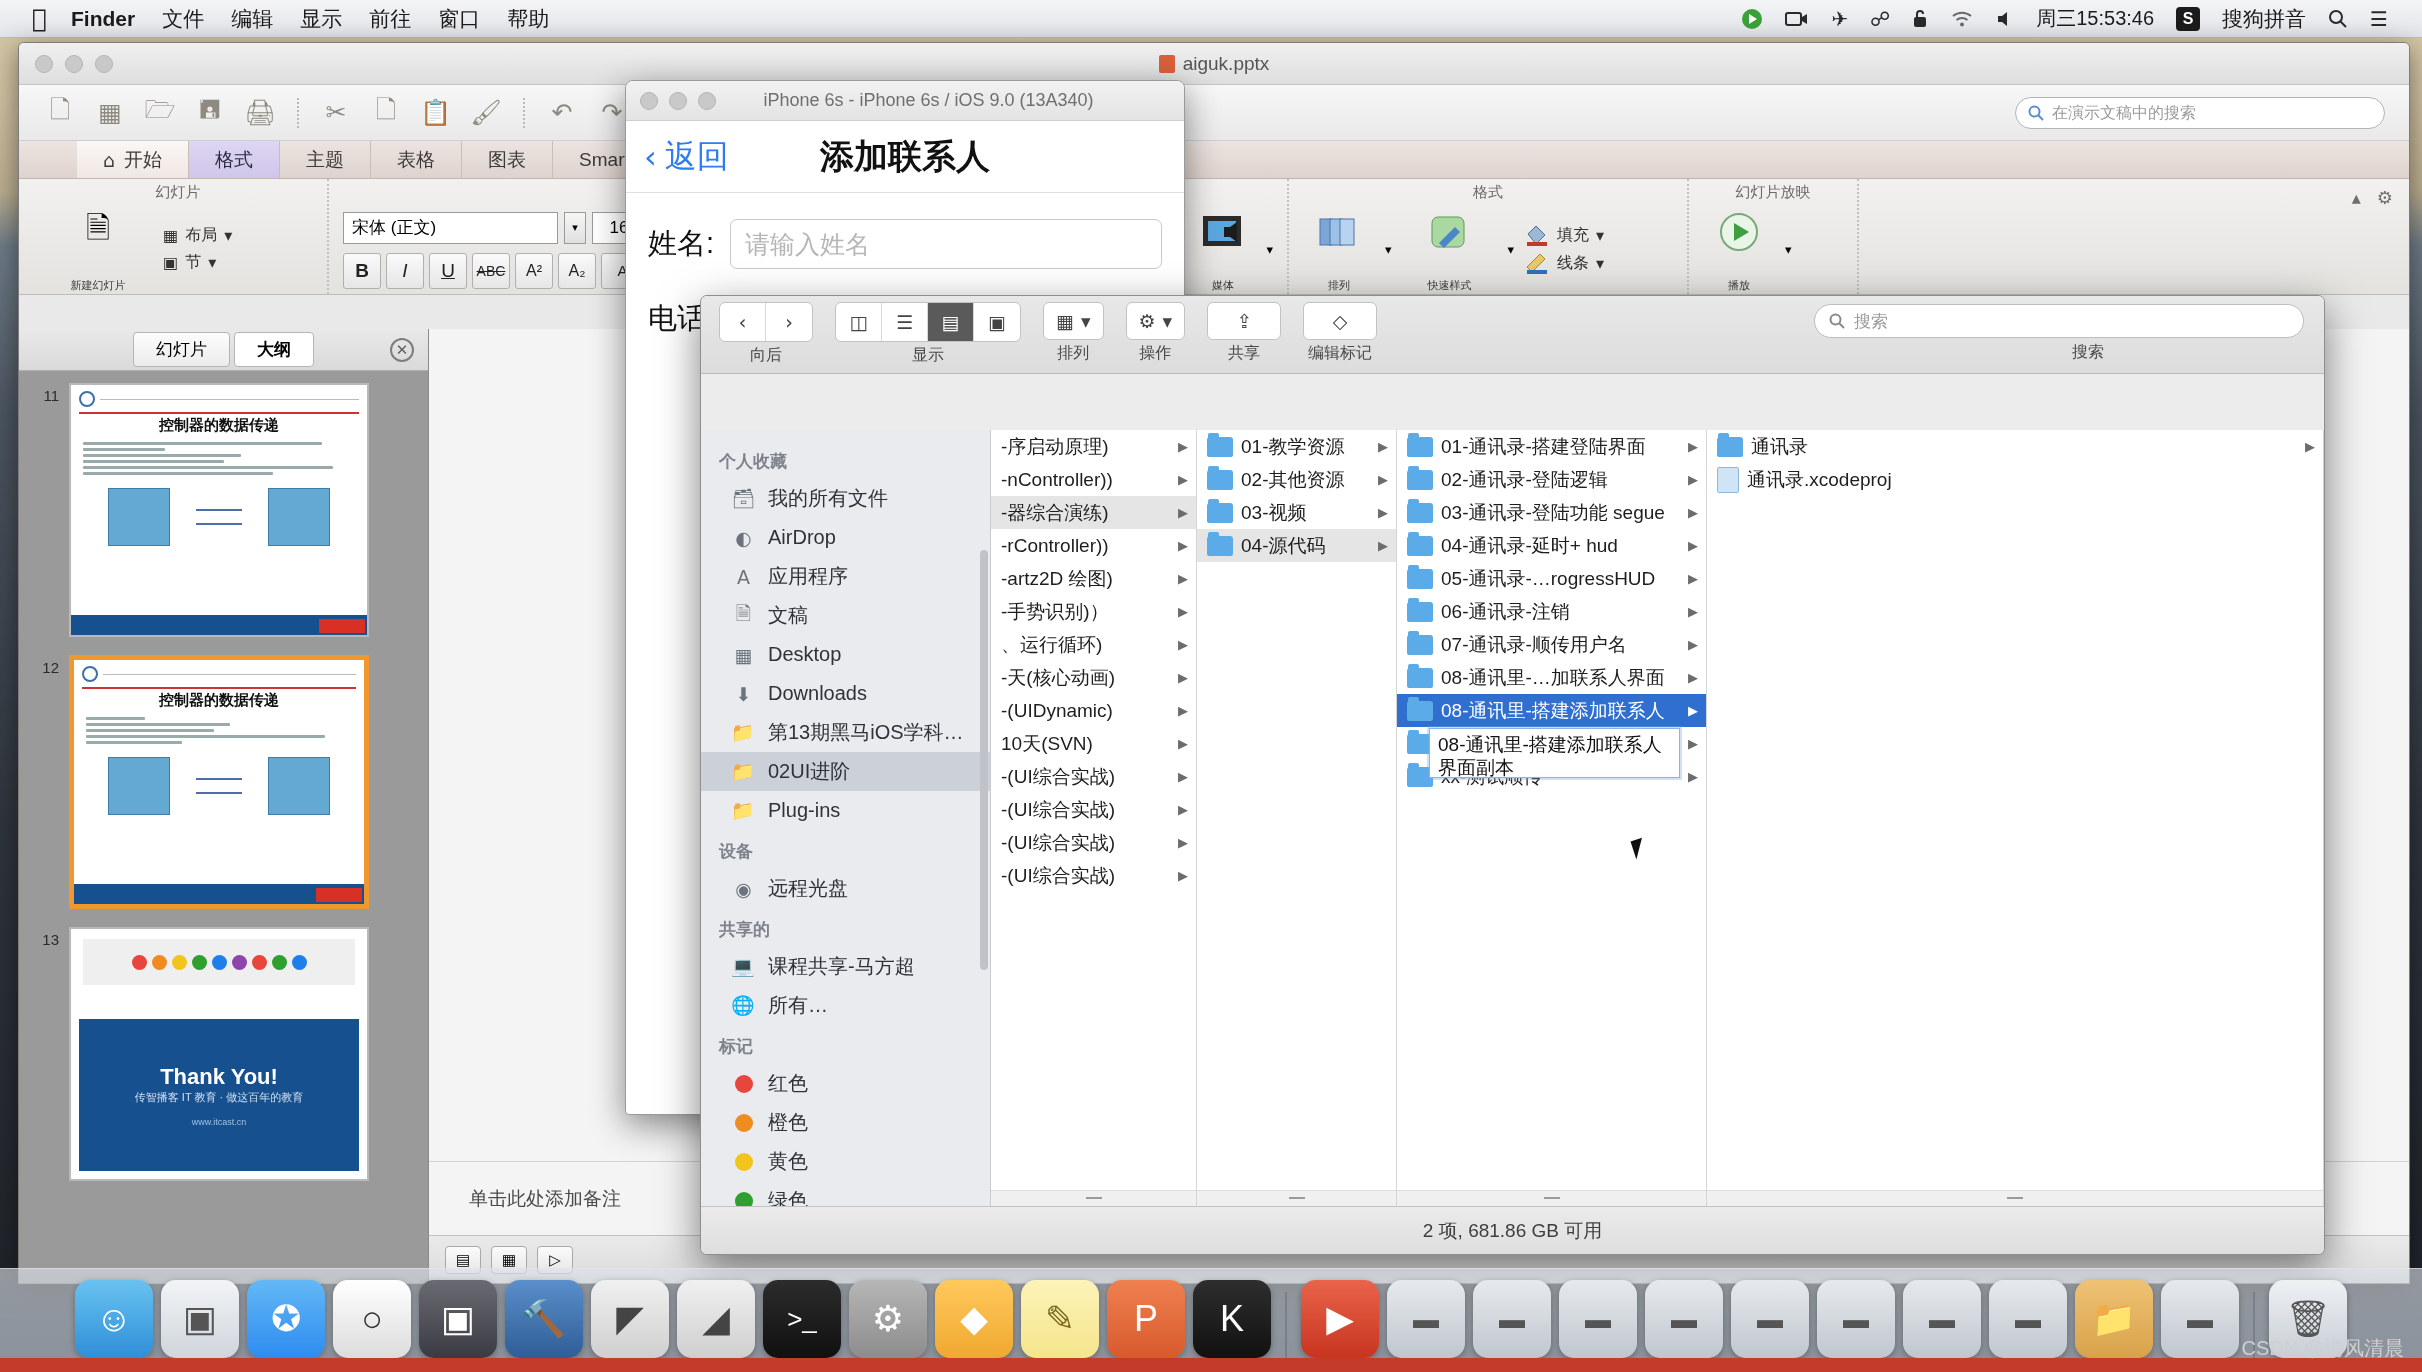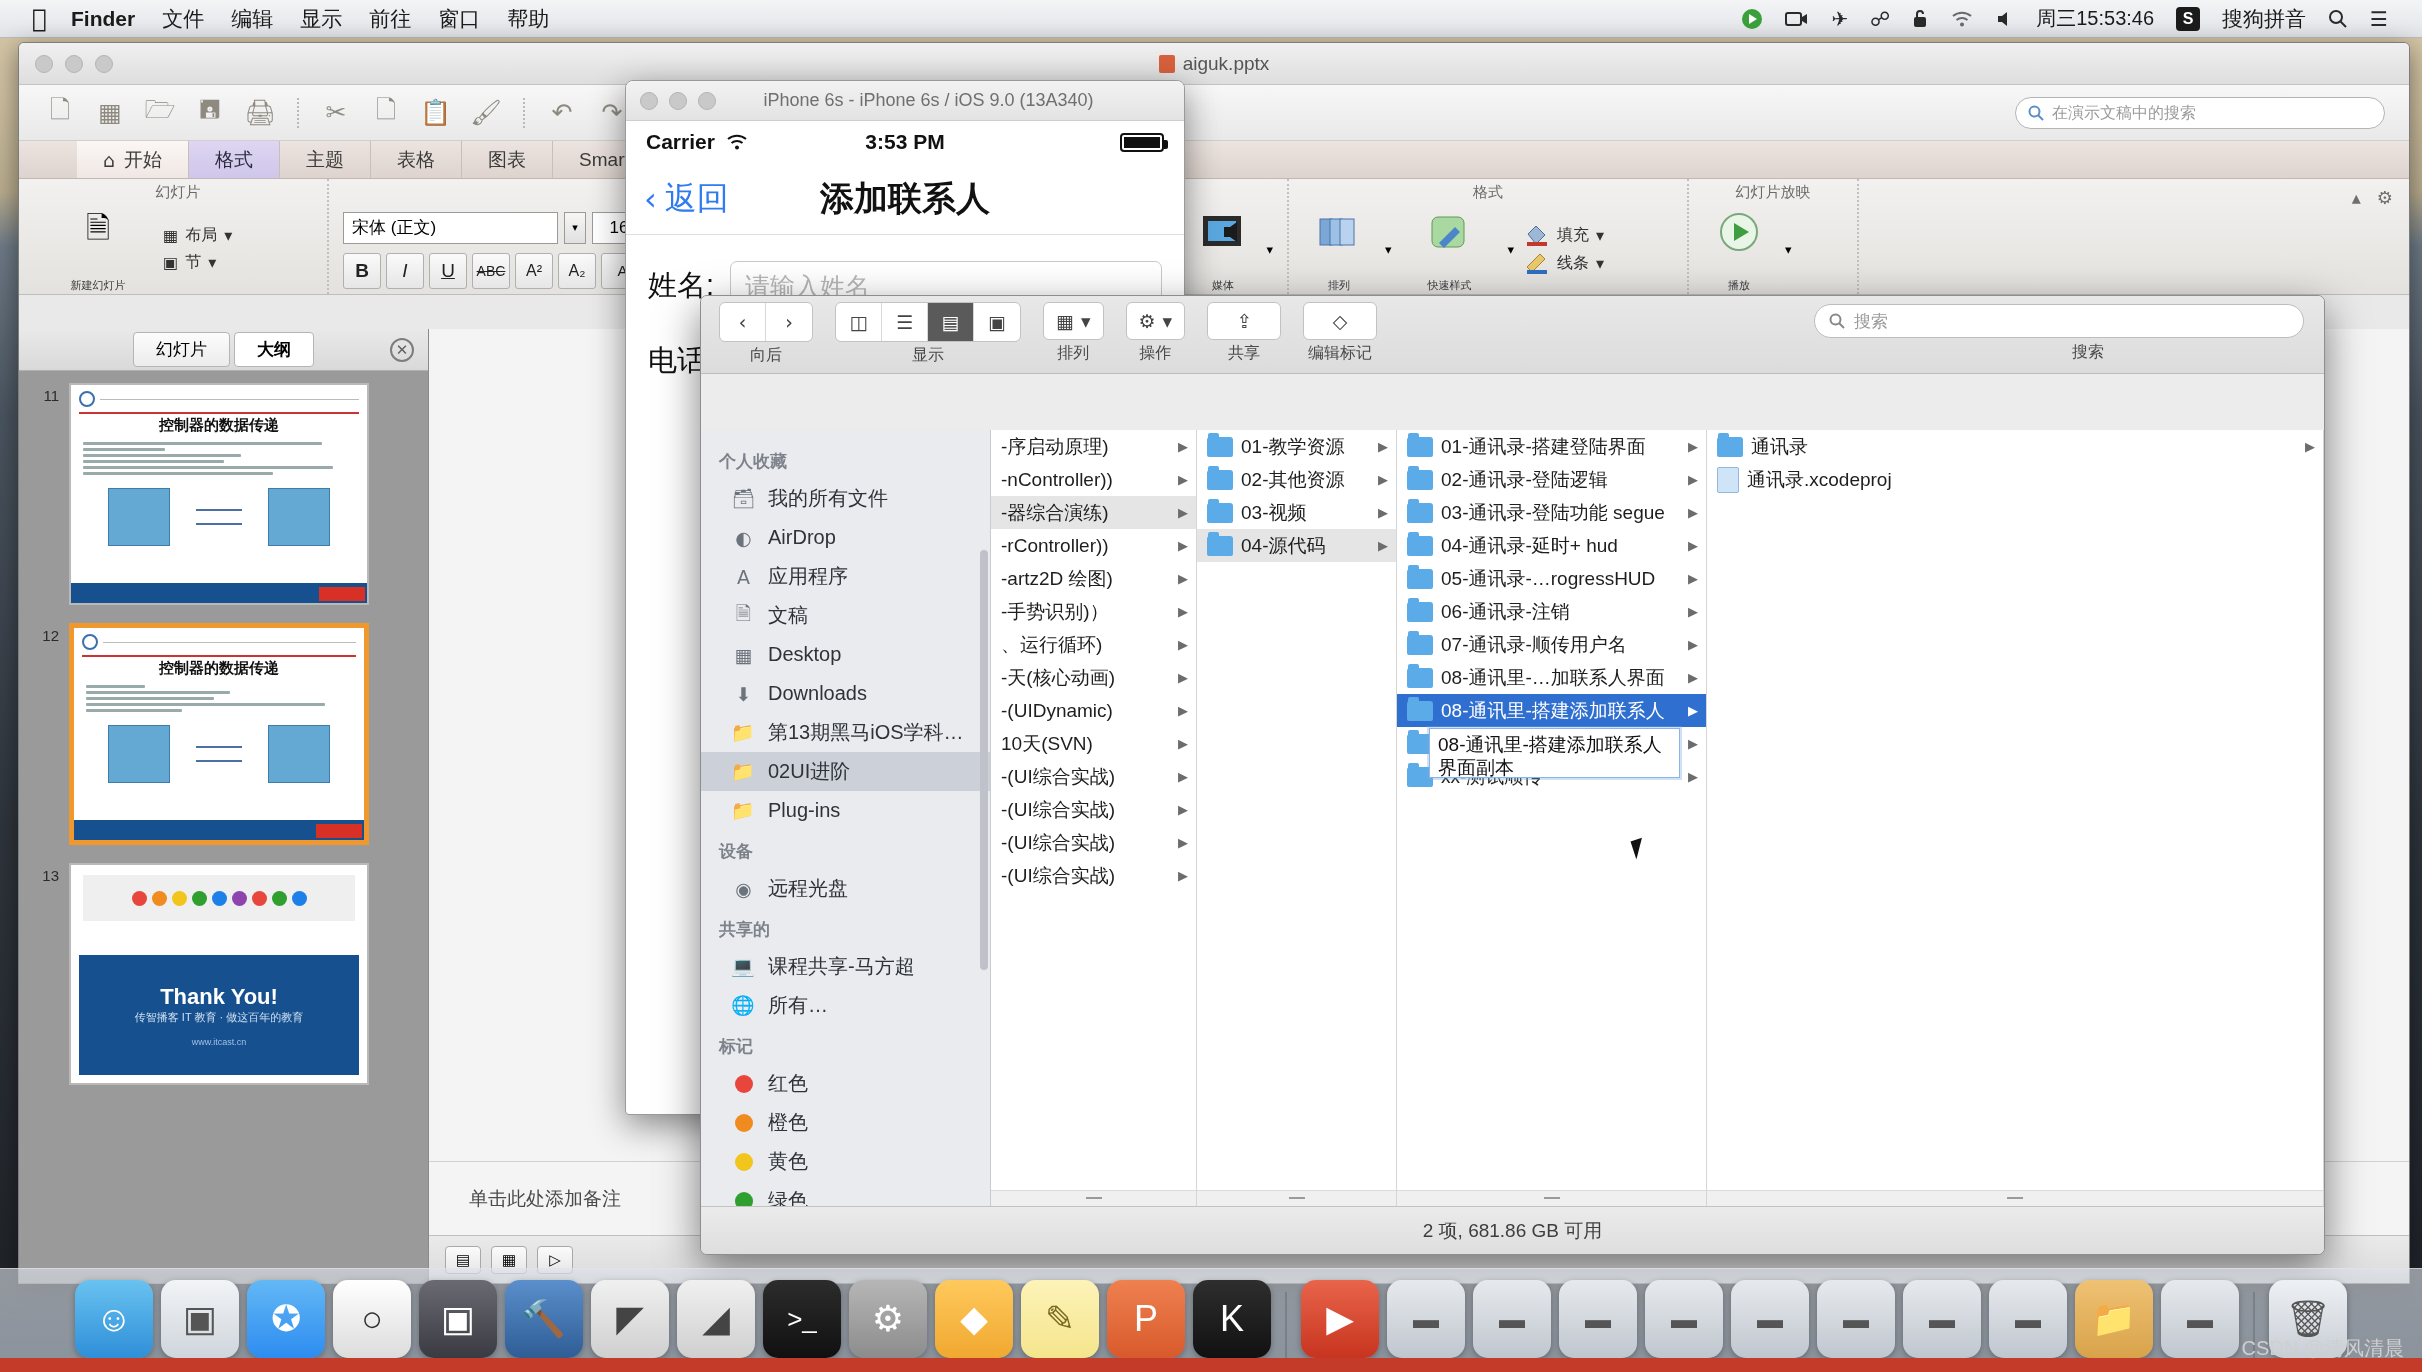--- a/index.html
+++ b/index.html
@@ -101,21 +101,21 @@
   .ppt-body { position:absolute; left:0; right:0; top:286px; bottom:0; display:flex; background:#fff; }
   .slide-pane { width:410px; background:#9a9a9a; position:relative; border-right:1px solid #8a8a8a; }
   .pane-tabs { height:42px; background:linear-gradient(180deg,#e9e9e9,#d9d9d9); display:flex; align-items:center; justify-content:center; gap:4px; position:relative; border-bottom:1px solid #b0b0b0;}
   .pane-tab { padding:5px 22px; font-size:17px; border:1px solid #b5b5b5; border-radius:4px; background:linear-gradient(180deg,#fcfcfc,#ececec); }
   .pane-tab.active { background:#fff; font-weight:bold; }
   .pane-close { position:absolute; right:14px; width:24px;height:24px;border-radius:50%; border:2px solid #7d7d7d; color:#5f5f5f; font-size:15px; display:flex;align-items:center;justify-content:center; }
   .thumbs { position:absolute; top:42px; left:0; right:0; bottom:0; padding:12px 0 0 14px; overflow:hidden; }
   .thumb-row { display:flex; gap:10px; margin-bottom:18px; }
   .thumb-meta { width:26px; font-size:15px; color:#2b2b2b; text-align:right; padding-top:4px; line-height:1.25; }
   .thumb {
-    width:300px; height:222px; background:#fff; border:2px solid #b9b9b9; position:relative; overflow:hidden;
+    width:300px; height:254px; background:#fff; border:2px solid #b9b9b9; position:relative; overflow:hidden;
   }
   .thumb.sel { border:5px solid #f0982d; }
   .th-head { display:flex; align-items:center; gap:5px; padding:6px 8px 2px; }
   .th-logo { width:16px;height:16px;border-radius:50%;border:2px solid #3b6fae; }
   .th-line { flex:1; height:1px; background:#bbb; }
   .th-rule { height:2px; background:#c33; margin:3px 8px 0; }
   .th-title { text-align:center; font-size:15px; font-weight:bold; color:#111; margin-top:2px; }
   .th-bullets { padding:4px 12px; }
   .th-bullet { height:3px; background:#9aa; margin:3px 0; border-radius:1px; }
   .th-diagram { display:flex; align-items:center; justify-content:center; gap:26px; margin-top:6px; }
@@ -638,36 +638,20 @@
     </div>
   </div>
 
   <div class="sim-win">
     <div class="sim-titlebar">
       <span class="tl-dot"></span>
       <span class="tl-dot"></span>
       <span class="tl-dot"></span>
       <span class="sim-title">iPhone 6s - iPhone 6s / iOS 9.0 (13A340)</span>
     </div>
-    <div class="sim-status-wrap">
-      <div class="sim-status">
-        <span class="carrier">
-          <span>Carrier</span>
-          <svg width="24" height="18" viewBox="0 0 24 18">
-              <path d="M3 6a14 14 0 0118 0" fill="none" stroke="#111" stroke-width="2"></path>
-              <path d="M6.5 10a9 9 0 0111 0" fill="none" stroke="#111" stroke-width="2"></path>
-              <circle cx="12" cy="14.5" r="2" fill="#111"></circle>
-            </svg>
-        </span>
-        <span class="time">3:53 PM</span>
-        <span class="battery">
-            <i></i>
-          </span>
-      </div>
-    </div>
     <div class="sim-nav">
       <div class="nav-back">
         <span class="glyph">‹</span>
         <span>返回</span>
       </div>
       <div class="nav-title">添加联系人</div>
     </div>
     <div class="sim-form">
       <div class="form-row">
         <span class="form-label">姓名:</span>

